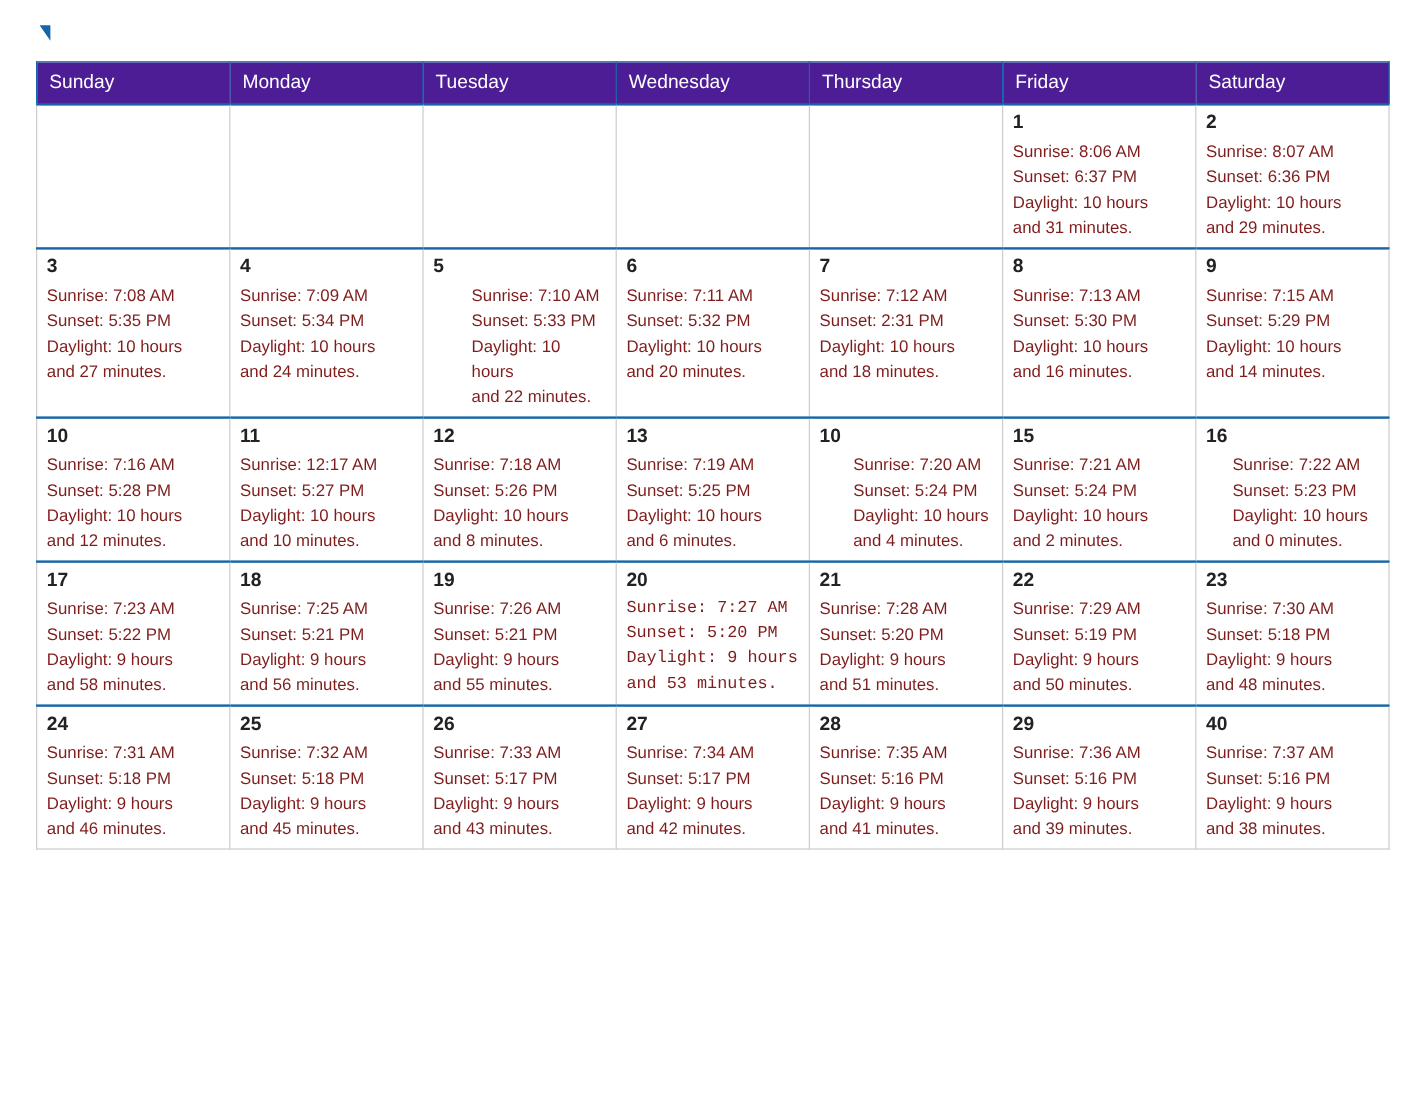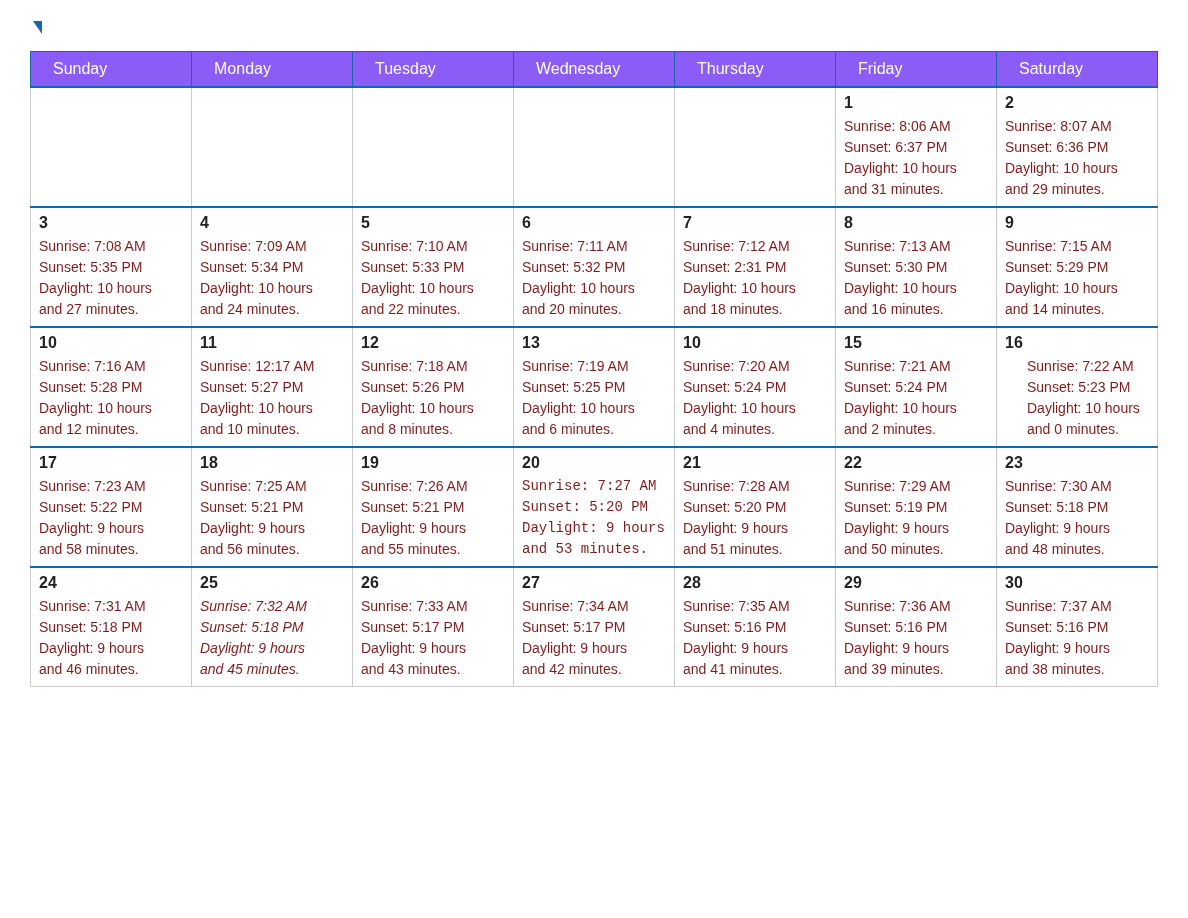--- a/index.html
+++ b/index.html
@@ -33,25 +33,25 @@
     .location-title {
       font-size: 22px;
       color: #333;
       margin-top: 4px;
     }
     .calendar {
       width: 100%;
       border-collapse: collapse;
     }
     .calendar th {
-      background-color: #8b5cf6;
+      background-color: #4c1d95;
       color: #fff;
       font-size: 16px;
       font-weight: normal;
-      padding: 8px 22px;
+      padding: 8px 10px;
       text-align: left;
       border: 1px solid #1565a8;
     }
     .calendar td {
       border: 1px solid #ccc;
       vertical-align: top;
       padding: 6px 8px;
       width: 14.28%;
       min-height: 110px;
       background: #fff;
@@ -167,21 +167,21 @@
         </td>
         <td>
           <span class="day-number">4</span>
           <div class="day-info" style="white-space: pre-line;">Sunrise: 7:09 AM
 Sunset: 5:34 PM
 Daylight: 10 hours
 and 24 minutes.</div>
         </td>
         <td>
           <span class="day-number">5</span>
-          <div class="day-info" style="white-space: pre-line;">Sunrise: 7:10 AM
+          <div class="day-info" style="white-space: pre-line; margin-left: 32px;">Sunrise: 7:10 AM
 Sunset: 5:33 PM
 Daylight: 10 hours
 and 22 minutes.</div>
         </td>
         <td>
           <span class="day-number">6</span>
           <div class="day-info" style="white-space: pre-line;">Sunrise: 7:11 AM
 Sunset: 5:32 PM
 Daylight: 10 hours
 and 20 minutes.</div>
@@ -232,21 +232,21 @@
         </td>
         <td>
           <span class="day-number">13</span>
           <div class="day-info" style="white-space: pre-line;">Sunrise: 7:19 AM
 Sunset: 5:25 PM
 Daylight: 10 hours
 and 6 minutes.</div>
         </td>
         <td>
           <span class="day-number">10</span>
-          <div class="day-info" style="white-space: pre-line;">Sunrise: 7:20 AM
+          <div class="day-info" style="white-space: pre-line; margin-left: 28px;">Sunrise: 7:20 AM
 Sunset: 5:24 PM
 Daylight: 10 hours
 and 4 minutes.</div>
         </td>
         <td>
           <span class="day-number">15</span>
           <div class="day-info" style="white-space: pre-line;">Sunrise: 7:21 AM
 Sunset: 5:24 PM
 Daylight: 10 hours
 and 2 minutes.</div>
@@ -313,21 +313,21 @@
       <tr>
         <td>
           <span class="day-number">24</span>
           <div class="day-info" style="white-space: pre-line;">Sunrise: 7:31 AM
 Sunset: 5:18 PM
 Daylight: 9 hours
 and 46 minutes.</div>
         </td>
         <td>
           <span class="day-number">25</span>
-          <div class="day-info" style="white-space: pre-line; font-style: italic;">Sunrise: 7:32 AM
+          <div class="day-info" style="white-space: pre-line;">Sunrise: 7:32 AM
 Sunset: 5:18 PM
 Daylight: 9 hours
 and 45 minutes.</div>
         </td>
         <td>
           <span class="day-number">26</span>
           <div class="day-info" style="white-space: pre-line;">Sunrise: 7:33 AM
 Sunset: 5:17 PM
 Daylight: 9 hours
 and 43 minutes.</div>
@@ -347,21 +347,21 @@
 and 41 minutes.</div>
         </td>
         <td>
           <span class="day-number">29</span>
           <div class="day-info" style="white-space: pre-line;">Sunrise: 7:36 AM
 Sunset: 5:16 PM
 Daylight: 9 hours
 and 39 minutes.</div>
         </td>
         <td>
-          <span class="day-number">30</span>
+          <span class="day-number">40</span>
           <div class="day-info" style="white-space: pre-line;">Sunrise: 7:37 AM
 Sunset: 5:16 PM
 Daylight: 9 hours
 and 38 minutes.</div>
         </td>
       </tr>
     </tbody>
 </table>
 
 </body></html>

